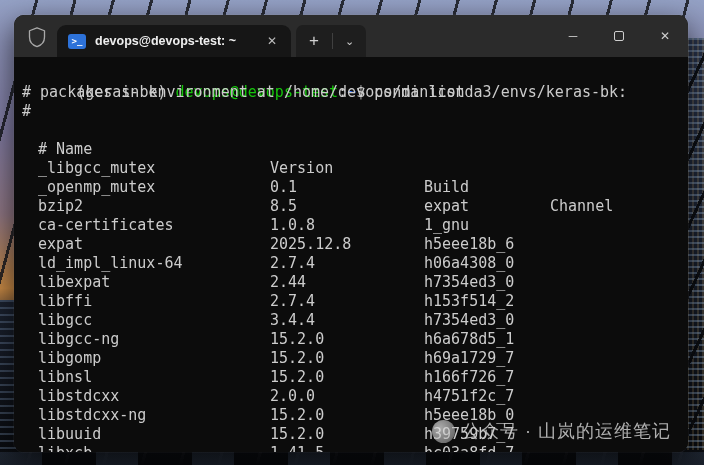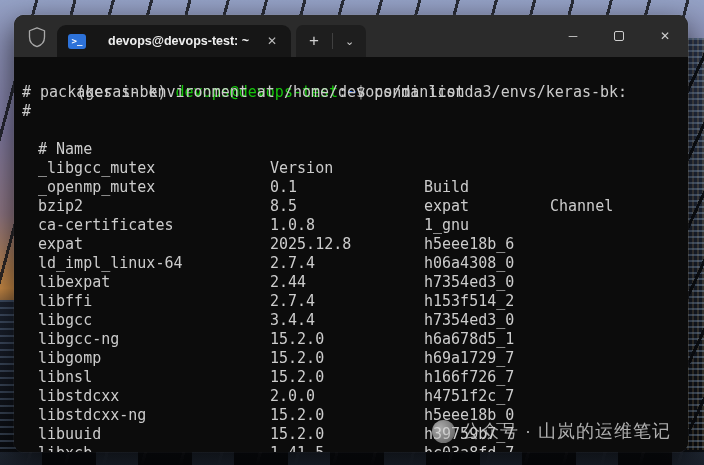--- a/index.html
+++ b/index.html
@@ -49,21 +49,21 @@
   .tab {
     height:32px; width:234px; background:#161616; border-radius:9px 9px 0 0;
     display:flex; align-items:center; padding:0 6px 0 11px; flex:none;
   }
   .ps-icon {
     width:18px; height:15px; background:#2d72d9; border-radius:3px; flex:none;
     color:#ffffff; font:bold 9px "DejaVu Sans Mono", monospace;
     display:flex; align-items:center; justify-content:center; letter-spacing:0;
   }
   .tab-title {
-    flex:1; margin-left:22px; font-weight:bold; font-size:12.5px; color:#efefef;
+    flex:1; margin-left:9px; font-weight:bold; font-size:12.5px; color:#efefef;
     white-space:nowrap; overflow:hidden;
   }
   .tab-close {
     color:#bdbdbd; font-size:12px; padding:2px 8px; cursor:default; flex:none;
   }
   .newtab-group {
     height:32px; margin-left:5px; display:flex; align-items:center;
     background:#1e1e1e; border-radius:7px 7px 0 0; flex:none;
   }
   .newtab-btn { color:#d2d2d2; font-size:17px; padding:0 13px; line-height:30px; }

